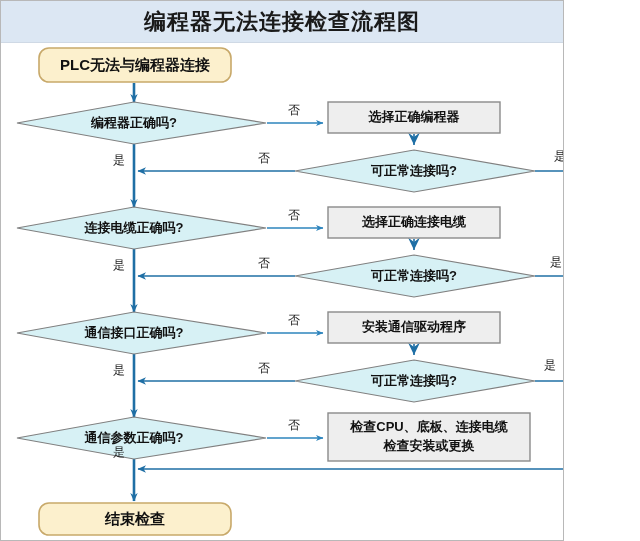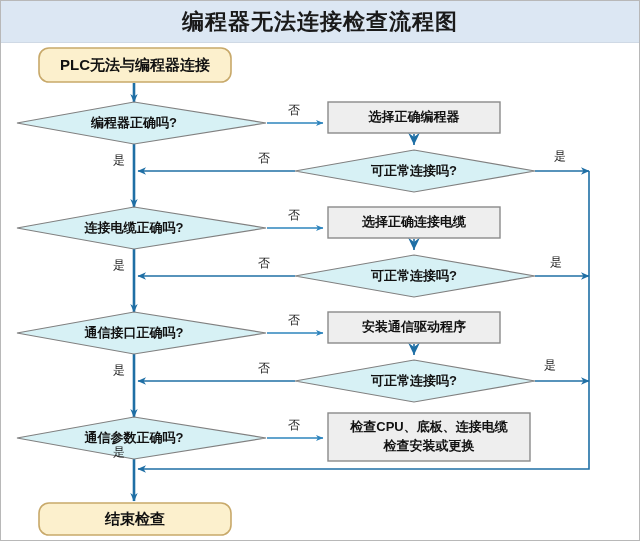--- a/index.html
+++ b/index.html
@@ -2,21 +2,21 @@
 <html><head>
 <meta charset="utf-8">
 <style>
   html, body {
     margin: 0;
     padding: 0;
     background: #ffffff;
   }
   #canvas {
     position: relative;
-    width: 640px;
+    width: 564px;
     height: 541px;
     background: #ffffff;
     border: 1px solid #b8b8b8;
     box-sizing: border-box;
     overflow: hidden;
     font-family: "Liberation Sans", "DejaVu Sans", sans-serif;
   }
   #titlebar {
     position: absolute;
     left: 0; top: 0;

